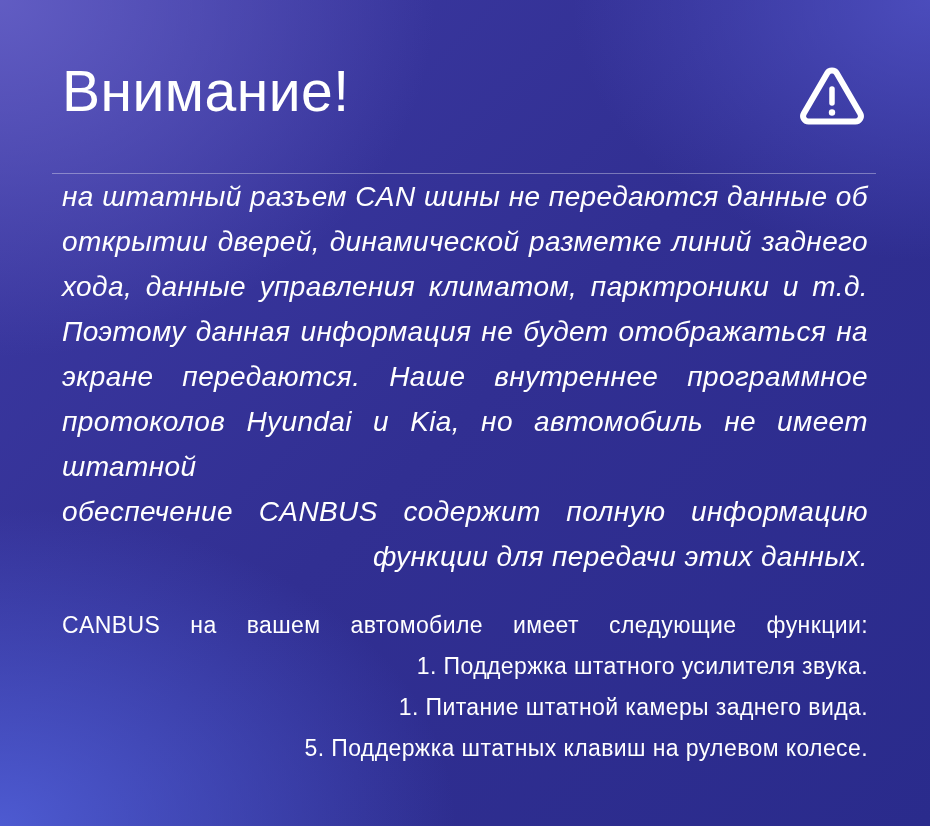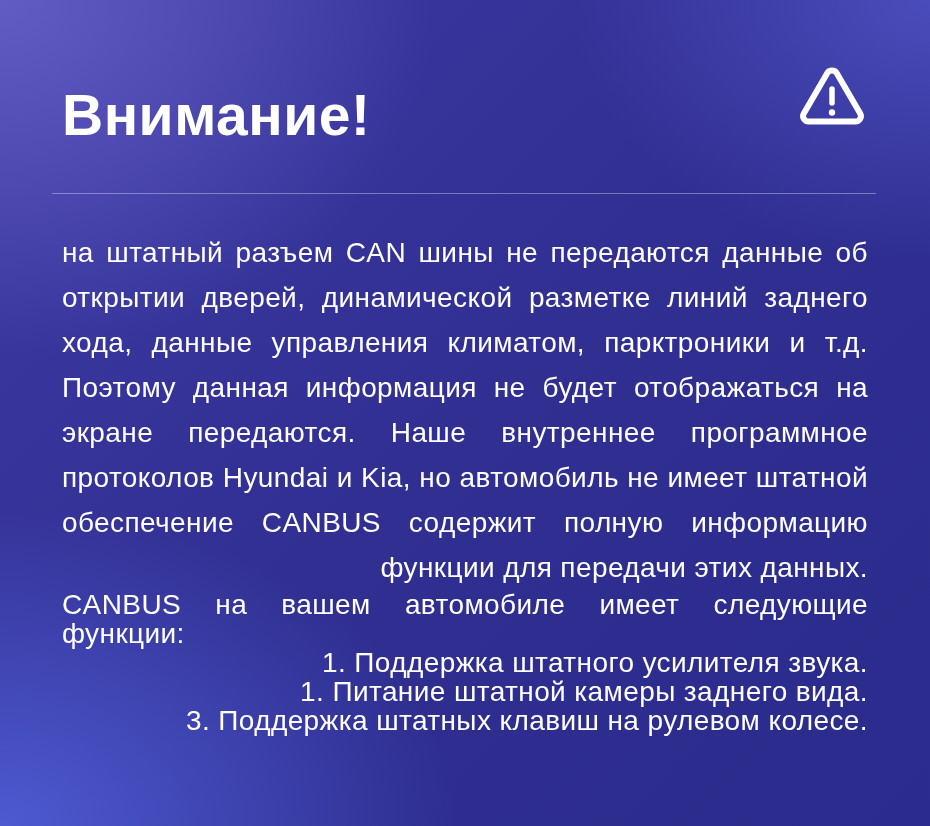--- a/index.html
+++ b/index.html
@@ -21,51 +21,51 @@
       linear-gradient(135deg, #3d3aa4 0%, #312f92 50%, #2a2b8c 100%);
     padding: 62px 62px 0 62px;
   }
   .header-row {
     display: flex;
     justify-content: space-between;
     align-items: flex-start;
   }
   .page-title {
     font-size: 57px;
-    font-weight: 700;
+    font-weight: 400;
     letter-spacing: 0.5px;
     line-height: 1.05;
-    margin-top: 24px;
   }
   .warning-icon {
     display: block;
     margin-top: 4px;
     margin-right: 2px;
   }
   .divider {
     height: 1px;
     background: rgba(255, 255, 255, 0.35);
     margin: 47px -8px 0 -10px;
   }
   .intro {
-    margin-top: 36px;
     font-size: 28px;
     line-height: 45px;
     letter-spacing: 0.4px;
+    font-style: italic;
   }
   .jline {
     text-align: justify;
     text-align-last: justify;
     white-space: nowrap;
   }
   .jline { white-space: normal; }
   .lline { text-align: right; }
   .functions {
-    font-size: 28px;
-    line-height: 29px;
+    margin-top: 26px;
+    font-size: 23px;
+    line-height: 41px;
     letter-spacing: 0.4px;
   }
 </style>
 </head>
 <body>
 
 <div class="page">
 
   <div class="header-row">
     <h1 class="page-title">Внимание!</h1>
@@ -88,16 +88,16 @@
     <div class="jline">экране передаются. Наше внутреннее программное</div>
     <div class="jline">протоколов Hyundai и Kia, но автомобиль не имеет штатной</div>
     <div class="jline">обеспечение CANBUS содержит полную информацию</div>
     <div class="lline">функции для передачи этих данных.</div>
   </div>
 
   <div class="functions">
     <div class="jline">CANBUS на вашем автомобиле имеет следующие функции:</div>
     <div class="lline">1. Поддержка штатного усилителя звука.</div>
     <div class="lline">1. Питание штатной камеры заднего вида.</div>
-    <div class="lline">3. Поддержка штатных клавиш на рулевом колесе.</div>
+    <div class="lline">5. Поддержка штатных клавиш на рулевом колесе.</div>
   </div>
 
 </div>
 
 </body></html>

